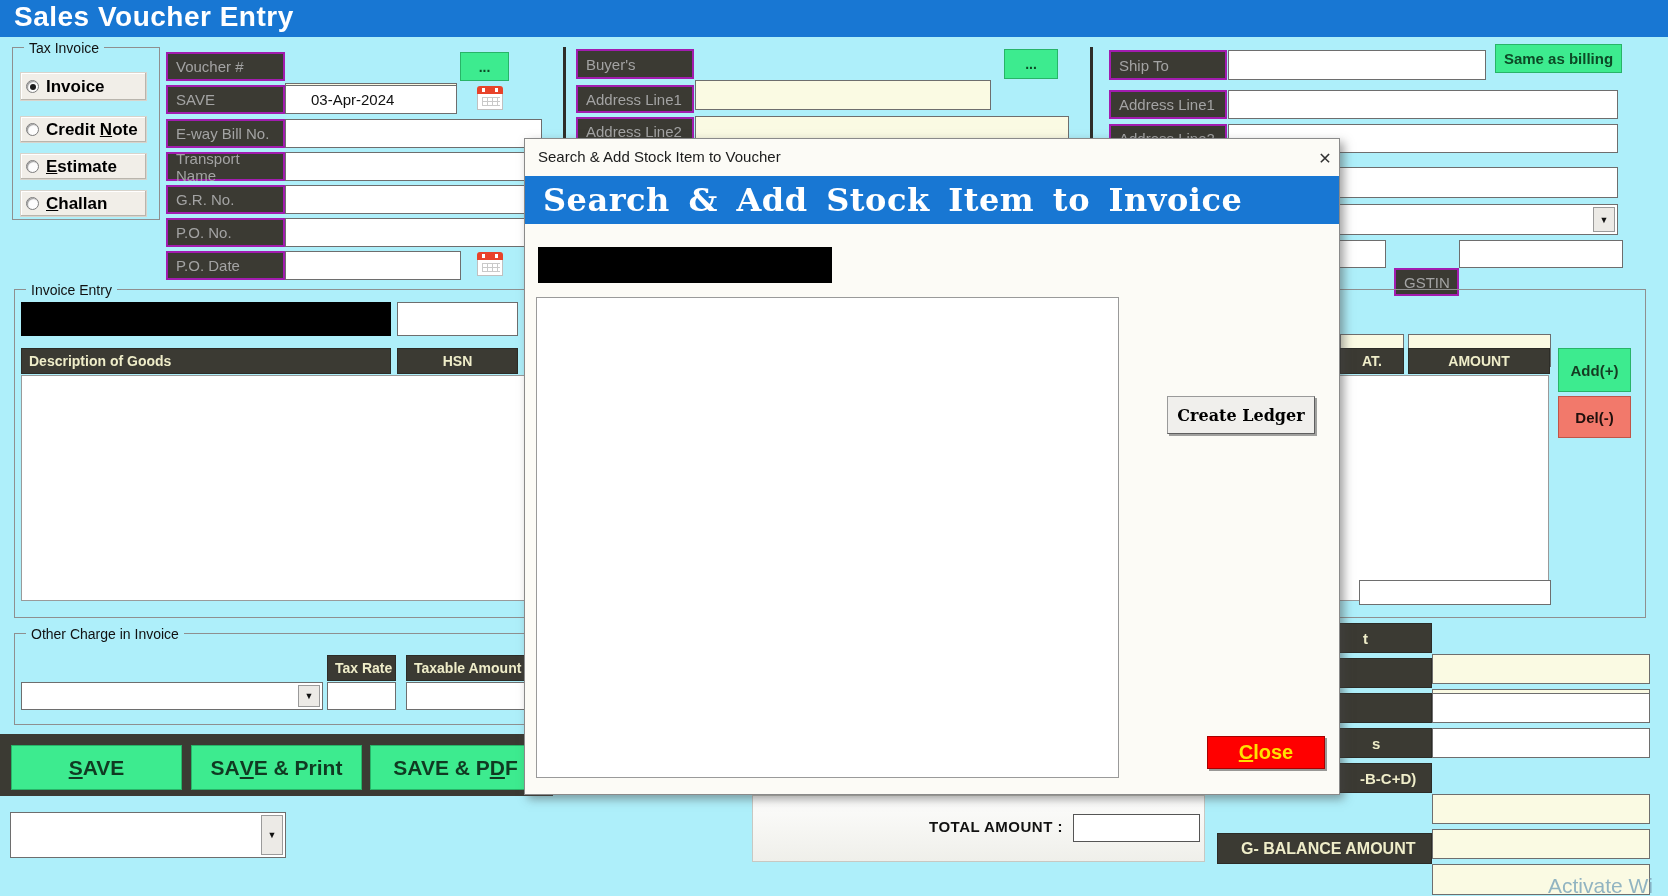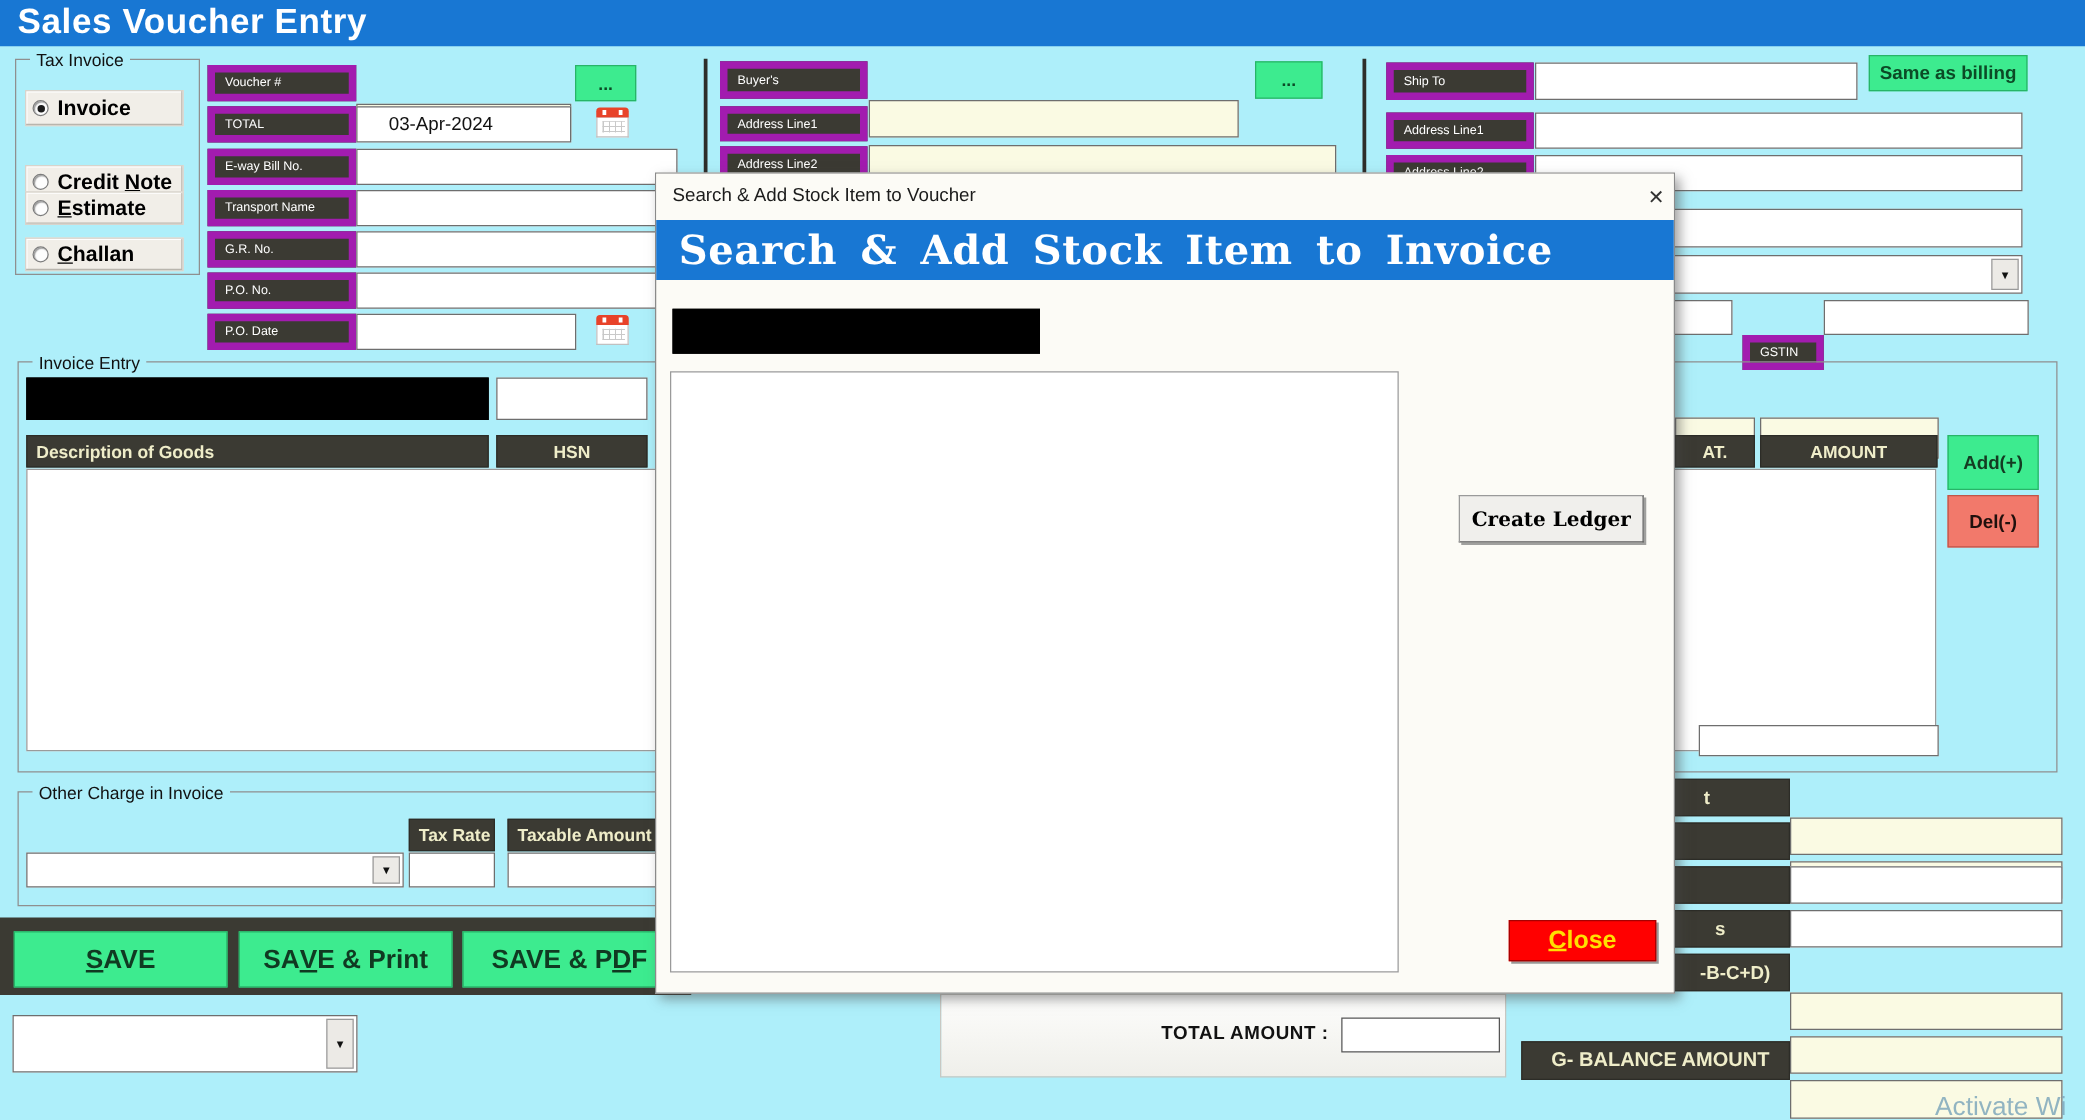--- a/index.html
+++ b/index.html
@@ -6,22 +6,22 @@
   #canvas{position:relative;width:1668px;height:896px;background:#AEEFFA;overflow:hidden;
           font-family:"Liberation Sans",sans-serif;color:#111;}
   .abs{position:absolute;box-sizing:border-box;}
   
   .titlebar{left:0;top:0;width:1668px;height:37px;background:#1877D3;}
   .apptitle{left:14px;top:1px;font-size:28px;font-weight:bold;color:#fff;letter-spacing:.5px;}
   
   .frame{border:1px solid #8f8f8f;background:transparent;}
   .legend{background:#AEEFFA;padding:0 5px;font-size:14px;color:#111;z-index:2;}
   
-  .lbl{background:#3B3A33;color:#ffffff;font-size:10px;display:flex;align-items:center;
-       padding-left:8px;border:6px solid #a21caf;}
+  .lbl{background:#3B3A33;color:#a3a3a3;font-size:15px;display:flex;align-items:center;
+       padding-left:8px;border:2px solid #a21caf;}
   .hdr{background:#3B3A33;color:#EFEDC9;font-size:14px;font-weight:bold;display:flex;align-items:center;
        padding-left:7px;border:1px solid #2c2c27;}
   .hdr.center{justify-content:center;padding-left:0;}
   
   .fld{background:#fff;border:1px solid #6e6e6e;font-size:15px;display:flex;align-items:center;padding-left:10px;}
   .fld.cream{background:#FAFAE3;margin-top:31px;}
   .fld.muted{color:#A8A79B;}
   .listarea{background:#fff;border:1px solid #9a9a9a;}
   .blackbox{background:#000;border:1px solid #000;}
   
@@ -82,38 +82,38 @@
   <div class="abs titlebar"></div>
   <div class="abs apptitle">Sales Voucher Entry</div>
 
   <div class="abs frame" style="left:12px;top:47px;width:148px;height:173px;"></div>
   <div class="abs legend" style="left:24px;top:40px;">Tax Invoice</div>
 
   <div class="abs radio-box" style="left:20px;top:72px;width:127px;height:29px;">
     <span class="radio-circle sel"></span>
     <span><span>Invoice</span><span class="uk"></span><span></span></span>
   </div>
-  <div class="abs radio-box" style="left:20px;top:132px;width:127px;height:27px;">
+  <div class="abs radio-box" style="left:20px;top:116px;width:127px;height:27px;">
     <span class="radio-circle"></span>
     <span><span>Credit </span><span class="uk">N</span><span>ote</span></span>
   </div>
   <div class="abs radio-box" style="left:20px;top:153px;width:127px;height:27px;">
     <span class="radio-circle"></span>
     <span><span></span><span class="uk">E</span><span>stimate</span></span>
   </div>
   <div class="abs radio-box" style="left:20px;top:190px;width:127px;height:27px;">
     <span class="radio-circle"></span>
     <span><span></span><span class="uk">C</span><span>hallan</span></span>
   </div>
 
   <div class="abs lbl" style="left:166px;top:52px;width:119px;height:29px;">Voucher #</div>
   <div class="abs fld cream muted" style="left:285px;top:52px;width:172px;height:29px;">INV-24-25-1</div>
   <div class="abs greenbtn" style="left:460px;top:52px;width:49px;height:29px;font-size:14px;">...</div>
 
-  <div class="abs lbl" style="left:166px;top:85px;width:119px;height:29px;">TOTAL</div>
+  <div class="abs lbl" style="left:166px;top:85px;width:119px;height:29px;">SAVE</div>
   <div class="abs fld" style="left:285px;top:85px;width:172px;height:29px;padding-left:25px;">03-Apr-2024</div>
   <div class="cal" style="left:477px;top:86px;">
       <div class="cal-top"></div>
       <div class="cal-body"></div>
     </div>
 
   <div class="abs lbl" style="left:166px;top:119px;width:119px;height:29px;">E-way Bill No.</div>
   <div class="abs fld" style="left:285px;top:119px;width:257px;height:29px;"></div>
 
   <div class="abs lbl" style="left:166px;top:152px;width:119px;height:29px;">Transport Name</div>

